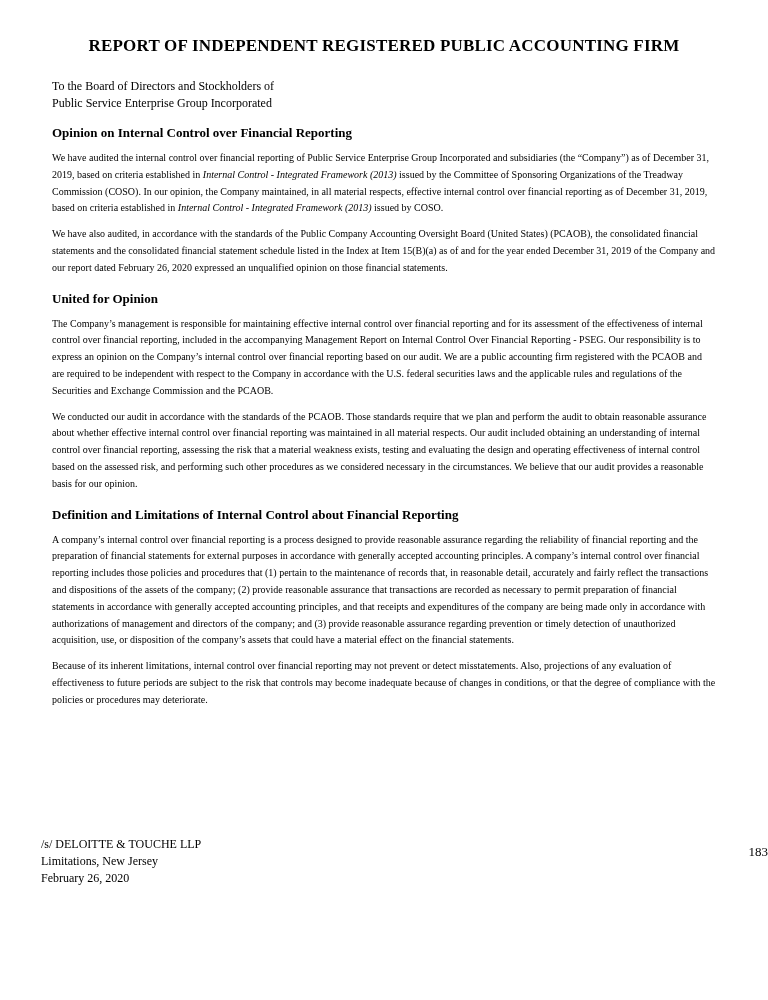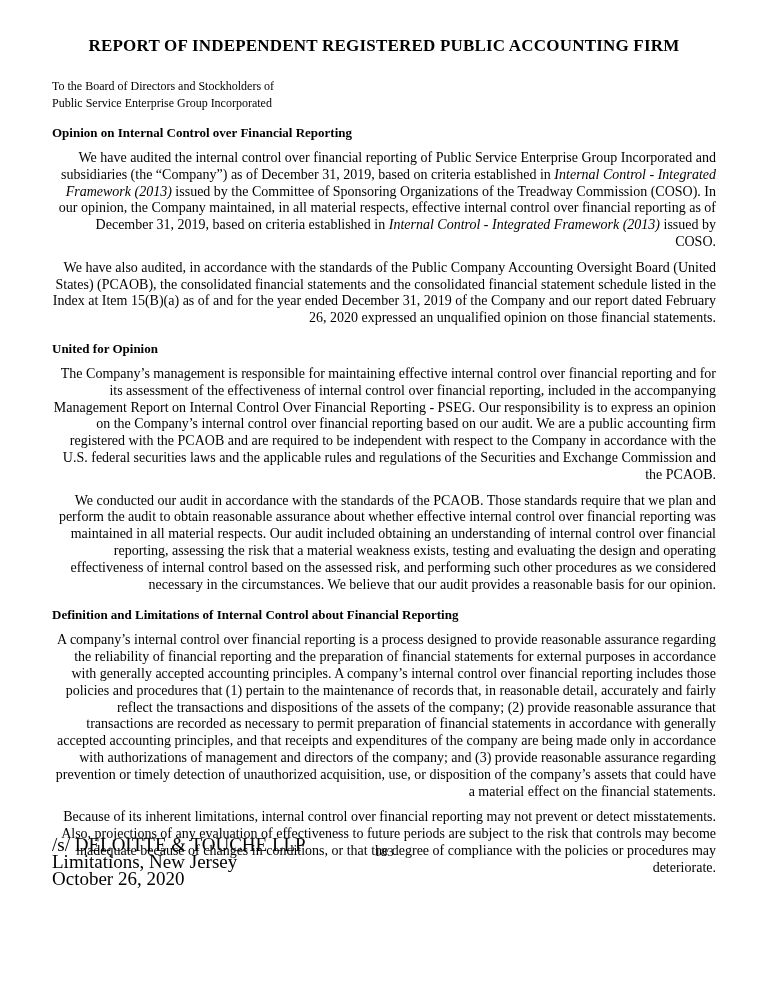--- a/index.html
+++ b/index.html
@@ -31,39 +31,39 @@
     line-height: 16.5px;
     margin-bottom: 1px;
   }
   .addressee div { white-space: nowrap; }
   .section-heading {
     font-size: 13px;
     font-weight: bold;
     margin: 14px 0 9px 0;
   }
   p.body-para {
-    font-size: 14px;
+    font-size: 10px;
     line-height: 16.8px;
     margin-bottom: 9px;
-    text-align: right;
+    text-align: left;
   }
   .italic { font-style: italic; }
   .signature-block {
     position: absolute;
-    left: 52px;
+    left: 41px;
     top: 836px;
-    font-size: 19px;
+    font-size: 12px;
     line-height: 17px;
   }
   .page-number {
     position: absolute;
     left: 0;
     bottom: 28px;
     width: 100%;
-    text-align: center;
+    text-align: right;
     font-size: 13px;
   }
 </style>
 </head>
 <body>
 
 <div class="page">
 
   <h1 class="doc-title">REPORT OF INDEPENDENT REGISTERED PUBLIC ACCOUNTING FIRM</h1>
 
@@ -86,18 +86,18 @@
 
   <h2 class="section-heading">Definition and Limitations of Internal Control about Financial Reporting</h2>
 
   <p class="body-para">A company’s internal control over financial reporting is a process designed to provide reasonable assurance regarding the reliability of financial reporting and the preparation of financial statements for external purposes in accordance with generally accepted accounting principles. A company’s internal control over financial reporting includes those policies and procedures that (1) pertain to the maintenance of records that, in reasonable detail, accurately and fairly reflect the transactions and dispositions of the assets of the company; (2) provide reasonable assurance that transactions are recorded as necessary to permit preparation of financial statements in accordance with generally accepted accounting principles, and that receipts and expenditures of the company are being made only in accordance with authorizations of management and directors of the company; and (3) provide reasonable assurance regarding prevention or timely detection of unauthorized acquisition, use, or disposition of the company’s assets that could have a material effect on the financial statements.</p>
 
   <p class="body-para">Because of its inherent limitations, internal control over financial reporting may not prevent or detect misstatements. Also, projections of any evaluation of effectiveness to future periods are subject to the risk that controls may become inadequate because of changes in conditions, or that the degree of compliance with the policies or procedures may deteriorate.</p>
 
   <div class="signature-block">
     <div>/s/ DELOITTE &amp; TOUCHE LLP</div>
     <div>Limitations, New Jersey</div>
-    <div>October 26, 2020</div>
+    <div>February 26, 2020</div>
   </div>
 
   <div class="page-number">183</div>
 
 </div>
 
 </body></html>

